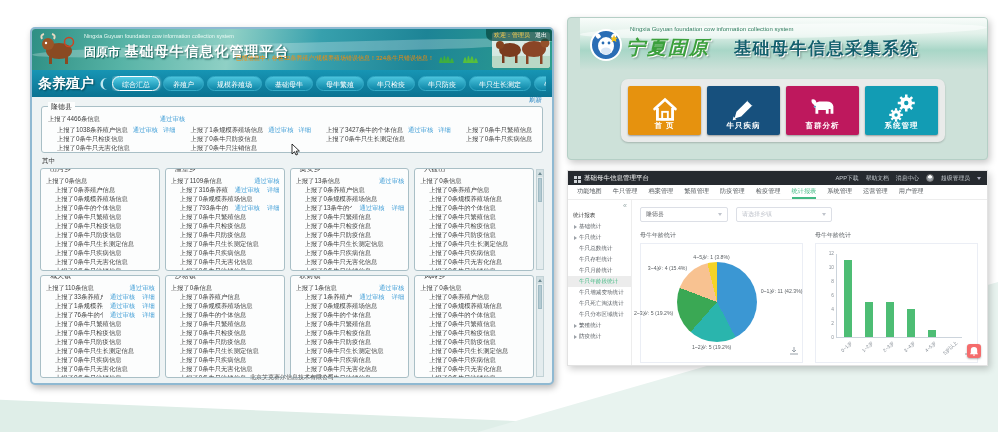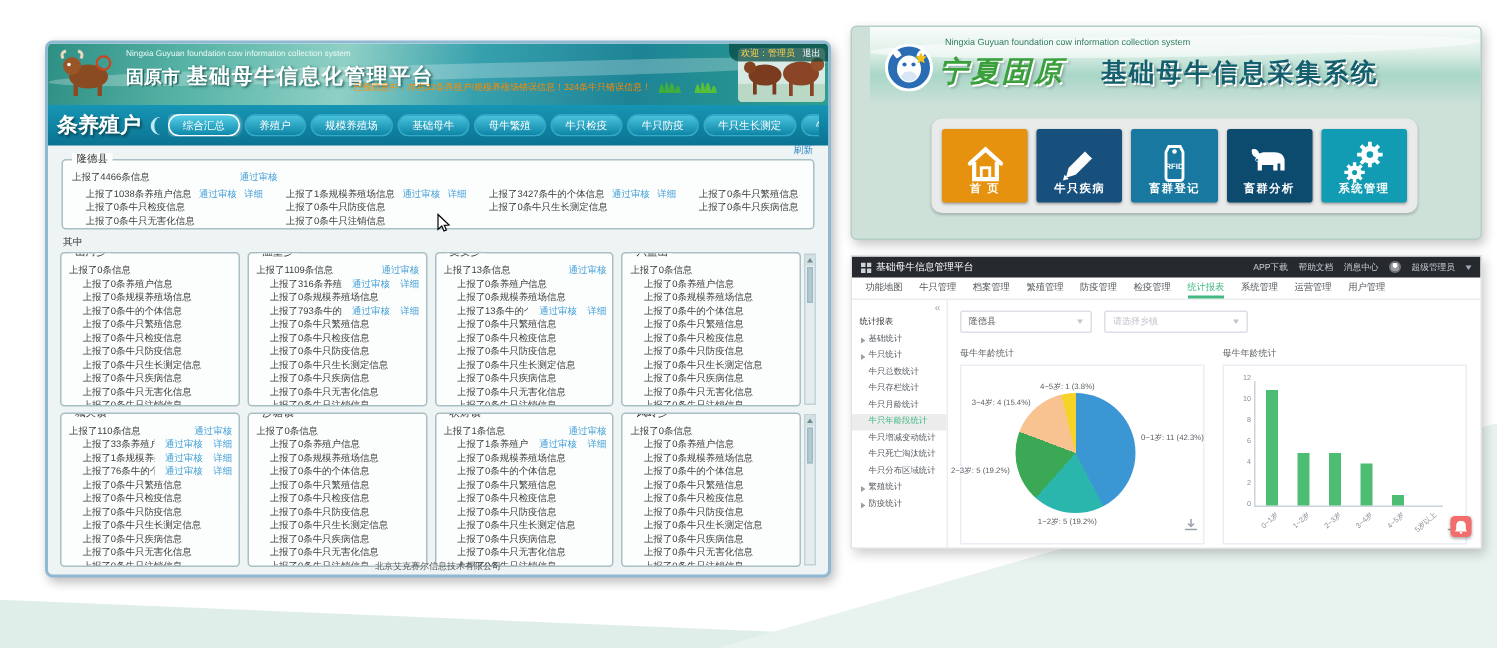--- a/index.html
+++ b/index.html
@@ -654,31 +654,21 @@
       <div class="big-btn" style="background: rgb(23, 80, 125);">
         <span class="bicon">
           <svg width="34" height="34" viewBox="0 0 36 36">
               <path d="M8 28 l2-7 12-12 5 5 -12 12 z" fill="#fff"></path>
               <path d="M22 9 l5 5" stroke="#17507d" stroke-width="1.5"></path>
               <path d="M6 30 l4-1 -3-3 z" fill="#fff"></path>
             </svg>
         </span>
         <span class="blabel">牛只疾病</span>
       </div>
-      <div class="big-btn" style="background: rgb(24, 120, 160);">
-        <span class="bicon">
-          <svg width="34" height="34" viewBox="0 0 36 36">
-            <path d="M14 6 h8 l2 4 v18 a2 2 0 0 1 -2 2 h-8 a2 2 0 0 1 -2 -2 v-18 z" fill="none" stroke="#fff" stroke-width="2"></path>
-            <circle cx="18" cy="9.5" r="1.6" fill="#fff"></circle>
-            <text x="18" y="22" font-size="5.5" fill="#fff" text-anchor="middle" font-family="Liberation Sans, DejaVu Sans, sans-serif" font-weight="bold">RFID</text>
-          </svg>
-        </span>
-        <span class="blabel">畜群登记</span>
-      </div>
-      <div class="big-btn" style="background: #0c4a6e;">
+      <div class="big-btn" style="background: #be185d;">
         <span class="bicon">
           <svg width="34" height="34" viewBox="0 0 36 36">
             <path d="M9 14 q-4-2-3-6 q4-1 5 3 l3-1 h8 q6 0 7 5 v8 h-3 v-5 h-2 v5 h-3 v-4 h-8 v4 h-3 v-6 q-3-1-1-3z" fill="#fff"></path>
             <circle cx="9.5" cy="15.5" r="0.9" fill="#2b7fae"></circle>
           </svg>
         </span>
         <span class="blabel">畜群分析</span>
       </div>
       <div class="big-btn" style="background: rgb(18, 156, 180);">
         <span class="bicon">

